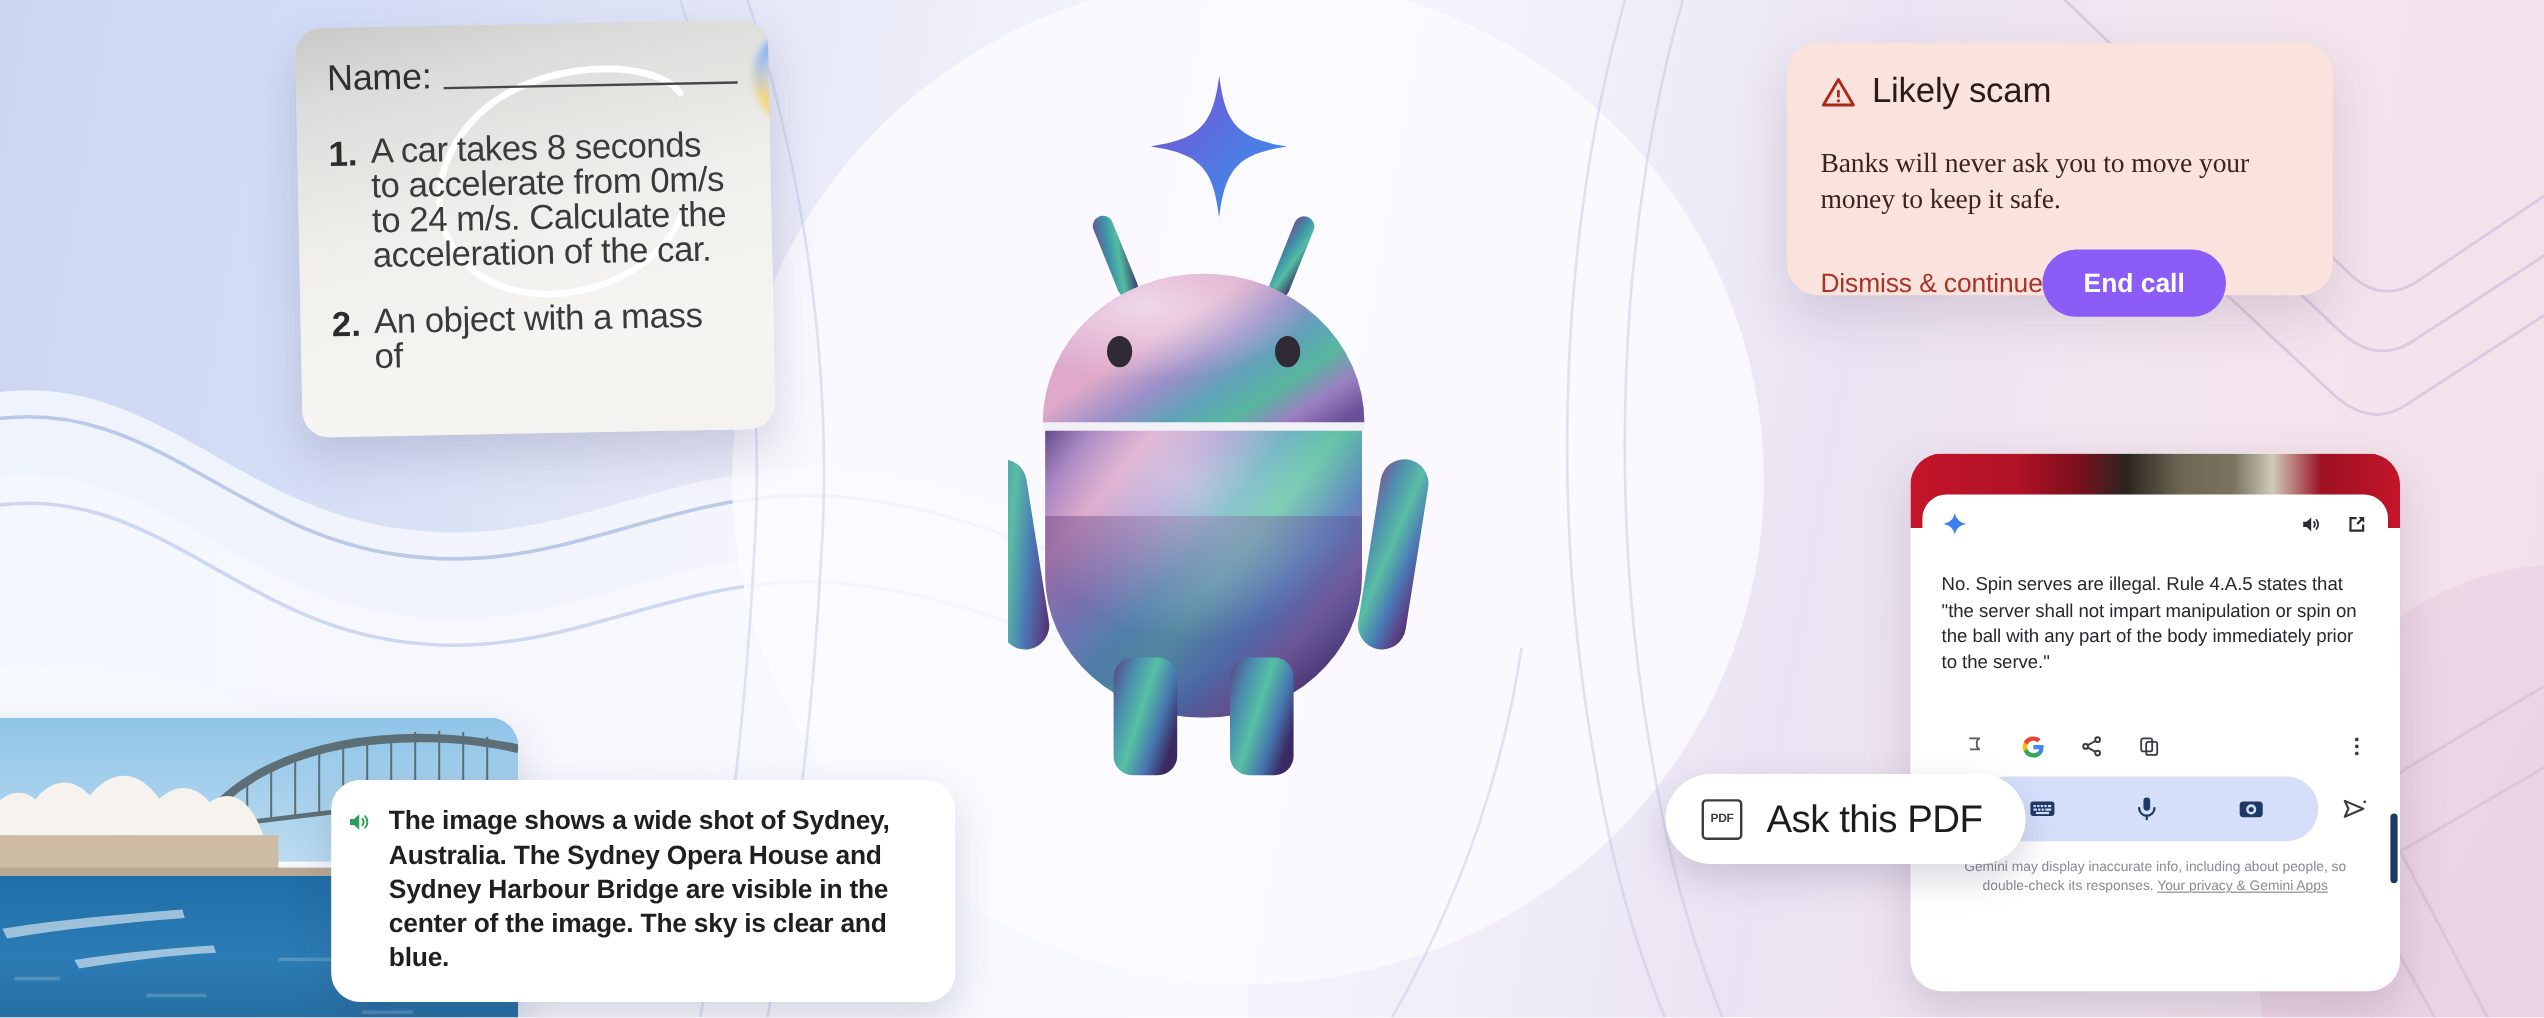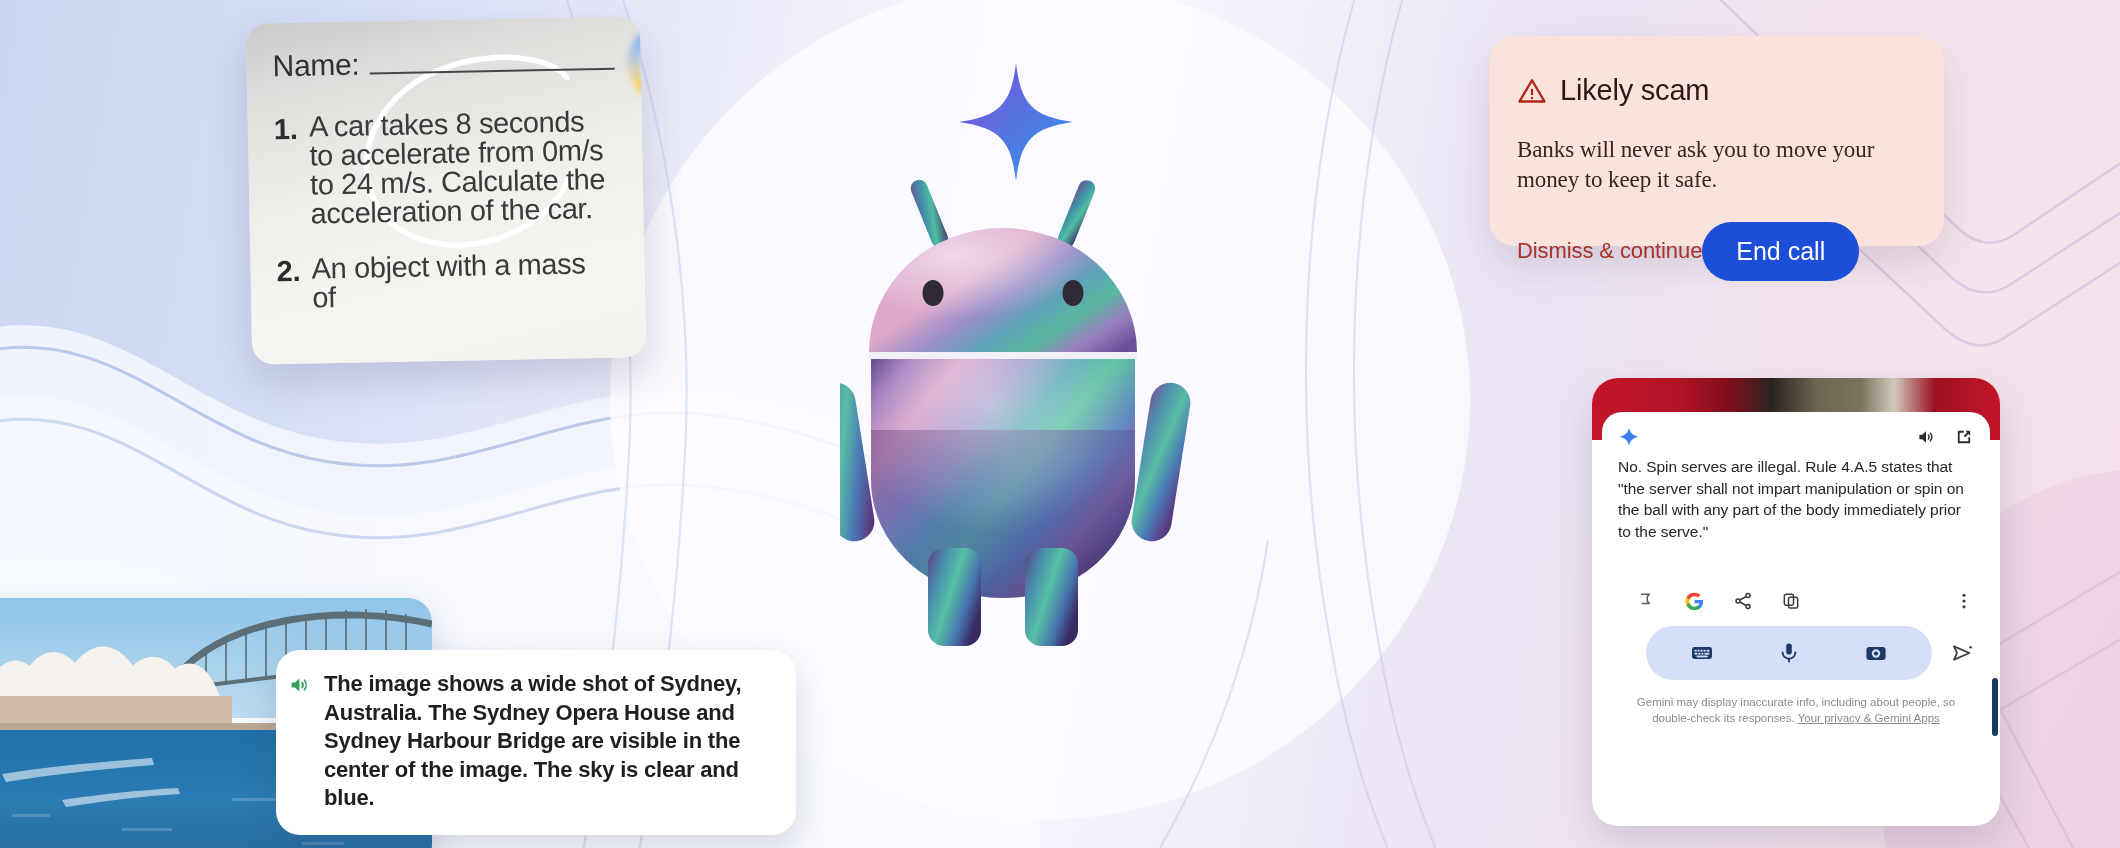--- a/index.html
+++ b/index.html
@@ -87,41 +87,41 @@
   }
 
   
   #scam-card {
     position: absolute;
     left: 1489px; top: 36px;
     width: 455px; height: 210px;
     background: #fbe3dd;
     border-radius: 26px;
     box-shadow: 0 18px 42px rgba(80,60,90,.16);
-    padding: 38px 28px;
+    padding: 24px 28px;
   }
   .scam-head { display: flex; align-items: center; gap: 13px; }
   .scam-title { font-size: 29px; font-weight: 500; color: #2b1a17; letter-spacing: -.2px; }
   .scam-body {
     margin-top: 28px;
     font-size: 23px; line-height: 1.32; color: #3a2320; font-weight: 400;
     letter-spacing: -.1px;
     font-family: Liberation Serif, serif;
   }
   .scam-actions {
     display: flex; align-items: center; justify-content: flex-start;
     margin-top: 26px;
   }
   .scam-dismiss {
     font-size: 22px; color: #a93226; font-weight: 500; letter-spacing: -.1px;
     cursor: pointer;
   }
   .scam-endcall {
-    background: #1d4ed8; color: #fff;
-    font-size: 25px; font-weight: 400;
+    background: #8b5cf6; color: #fff;
+    font-size: 22px; font-weight: 700;
     border: none; border-radius: 100px;
     padding: 15px 34px; cursor: pointer;
     font-family: "Liberation Sans", sans-serif;
   }
 
   
   #sydney-photo {
     position: absolute;
     left: -28px; top: 598px;
     width: 460px; height: 270px;
@@ -161,21 +161,21 @@
   #pdf-inner {
     position: absolute; left: 10px; right: 10px; top: 34px; bottom: 8px;
     background: #fff;
     border-radius: 20px;
     padding: 14px 16px 10px 16px;
     display: flex; flex-direction: column;
   }
   .pdf-toprow { display: flex; align-items: center; justify-content: space-between; }
   .pdf-topright { display: flex; align-items: center; gap: 18px; }
   .pdf-answer {
-    margin-top: 8px;
+    margin-top: 29px;
     font-size: 15.5px; line-height: 1.40; color: #26262b; font-weight: 500;
     letter-spacing: -.05px;
   }
   .pdf-iconrow {
     margin-top: 48px;
     display: flex; align-items: center; gap: 28px; padding-left: 18px;
   }
   .pdf-inputrow {
     margin-top: 14px;
     display: flex; align-items: center; gap: 10px;
@@ -559,14 +559,18 @@
       </div>
 
       <div class="pdf-disclaimer">
         <span>Gemini may display inaccurate info, including about people, so double-check its responses. </span><u>Your privacy &amp; Gemini Apps</u>
       </div>
     </div>
 
     <div id="pdf-scrollbar"></div>
   </div>
 
+  <div id="ask-pdf-pill">
+    <span class="pdf-badge">PDF</span>
+    <span class="ask-pdf-label">Ask this PDF</span>
+  </div>
 
 </div>
 
 </body></html>

